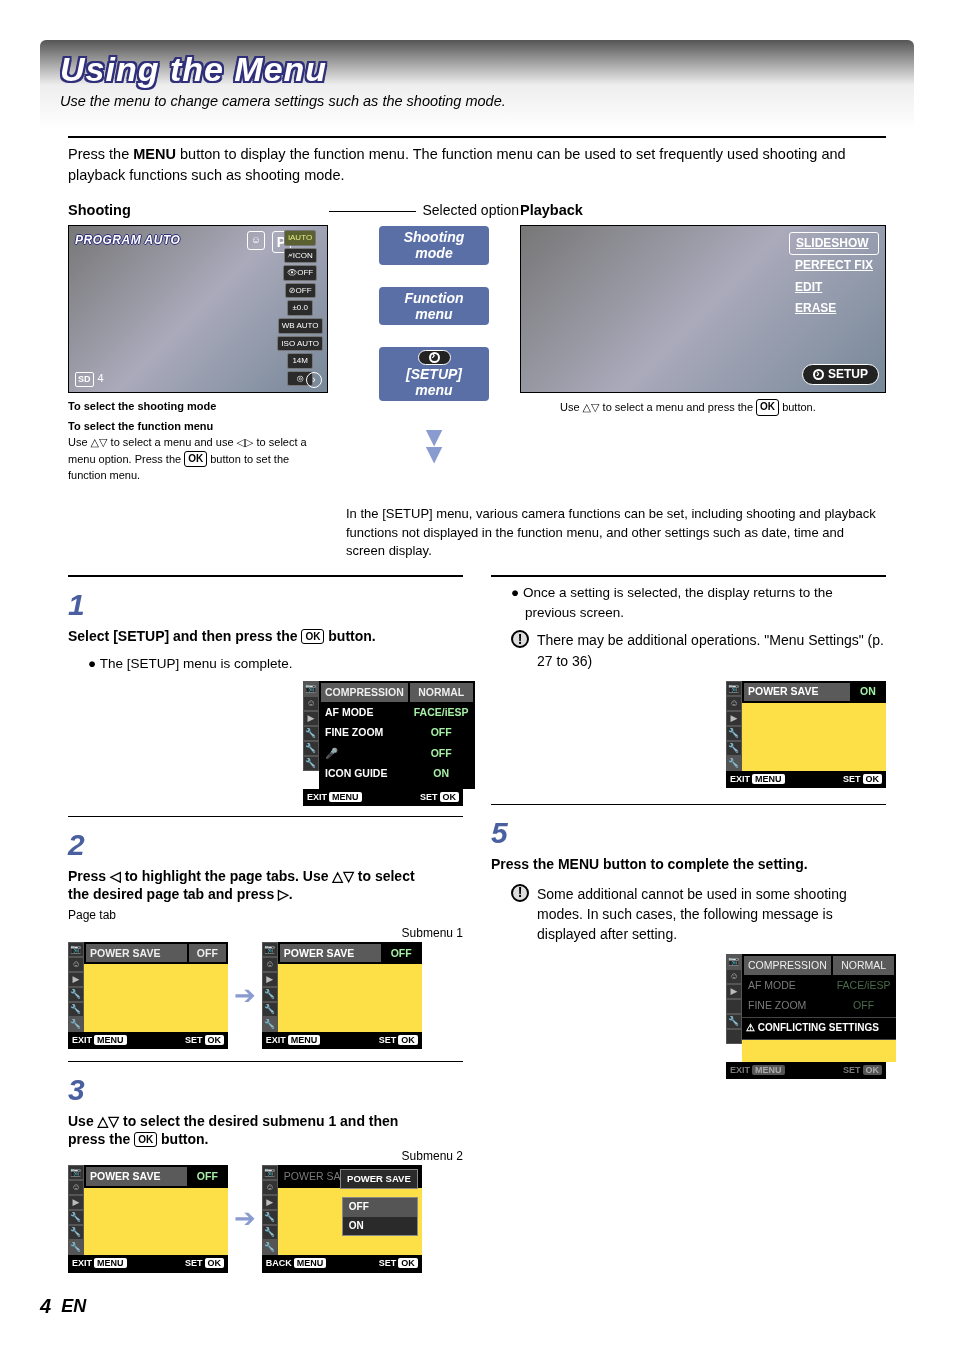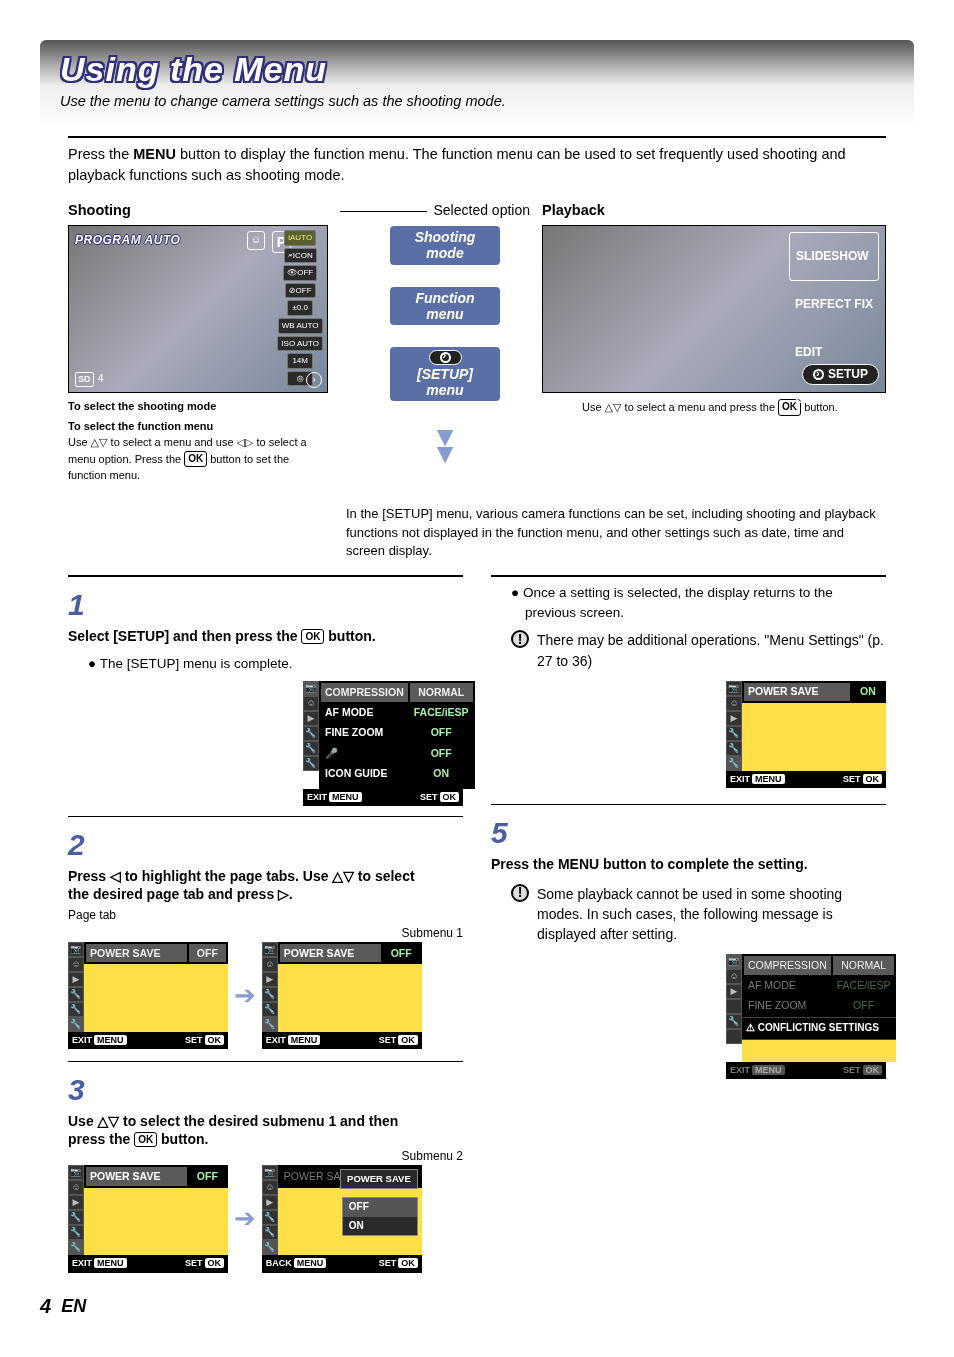--- a/index.html
+++ b/index.html
@@ -50,21 +50,21 @@
   .program-label{ position:absolute; top:6px; left:6px; font-weight:bold; font-size:12px; color:#fff; text-shadow:-1px 0 #2f2f7a,1px 0 #2f2f7a,0 -1px #2f2f7a,0 1px #2f2f7a; letter-spacing:0.5px; font-style:italic;}
   .side-icons { position:absolute; right:4px; top:4px; display:flex; flex-direction:column; gap:2px; align-items:center;}
   .side-icons div { background:#2b2b2b; color:#fff; font-size:8px; padding:1px 3px; border:1px solid #777; border-radius:2px; min-width:26px; text-align:center;}
   .side-icons div.acc{ background:#5a6030; color:#e8f080;}
   .P-badge{ position:absolute; top:5px; right:36px; border:1.5px solid #fff; border-radius:3px; padding:0 4px; color:#fff; font-weight:bold; font-size:14px;}
   .face-badge{ position:absolute; top:5px; right:62px; border:1.5px solid #fff; border-radius:3px; padding:1px 3px; color:#fff; font-size:10px;}
   .sd-badge{ position:absolute; bottom:5px; left:6px; color:#fff; font-size:11px; display:flex; gap:4px; align-items:center;}
   .sd-badge .sd{ border:1.2px solid #fff; border-radius:2px; padding:0 2px; font-size:9px; font-weight:bold;}
   .circ{ position:absolute; bottom:4px; right:5px; width:16px; height:16px; border:1.5px solid #fff; border-radius:50%; display:flex; align-items:center; justify-content:center; color:#fff; font-size:10px;}
   .pb-menu{ position:absolute; top:6px; right:6px; display:flex; flex-direction:column; gap:0px; text-align:left;}
-  .pb-menu div{ color:#fff; font-weight:bold; font-size:12px; padding:15px 6px;}
+  .pb-menu div{ color:#fff; font-weight:bold; font-size:12px; padding:2px 6px;text-decoration:underline;}
   .pb-menu div.sel{ border:1.5px solid #fff; border-radius:3px;}
   .callout-col{ width:110px; display:flex; flex-direction:column; gap:22px; align-items:stretch;}
   .down-arrow{ color:#8a9bd0; text-align:center; font-size:28px; line-height:0.6; margin-top:6px;}
   .leader{ font-size:13px; }
   .sel-opt-label{ position: relative; top:0; font-size:14px;}
   .warn-row{ background:#000; color:#fff; font-size:10px; font-weight:bold; padding:3px 4px; border-top:1px solid #444; border-bottom:1px solid #444;}
   .dim{ color:#7a7a7a;}
   .green-dim{ color:#4a6a4a;}
   .submenu-popup{ position:absolute; right:4px; top:4px; background:#2a2a2a; border:1px solid #888; padding:2px 6px; font-size:9.5px; font-weight:bold; color:#fff;}
   .submenu-options{ position:absolute; right:4px; top:32px; background:#2a2a2a; border:1px solid #888; width:76px;}
@@ -80,21 +80,21 @@
     <div class="title">Using the Menu</div>
     <div class="subtitle">Use the menu to change camera settings such as the shooting mode.</div>
   </div>
 
   <div class="body">
     <div class="hr-thick"></div>
     <p>
       <span>Press the </span><span class="bold">MENU</span><span> button to display the function menu. The function menu can be used to set frequently used shooting and playback functions such as shooting mode.</span>
     </p>
 
-    <div style="display:flex; gap:12px; margin-top:14px;">
+    <div style="display:flex; gap:1px; margin-top:14px;">
 
       <div style="width:260px;">
         <div class="bold">Shooting</div>
         <div class="photo" style="height:168px; position:relative; margin-top:4px;">
           <div class="program-label">PROGRAM AUTO</div>
           <div class="face-badge">☺</div>
           <div class="P-badge">P</div>
           <div class="side-icons">
             <div class="acc">iAUTO</div>
             <div>🗲ICON</div>
@@ -378,21 +378,21 @@
             </div>
         </div>
 
         <div class="hr-thin" style="margin-top:16px;"></div>
         <div>
           <span class="step-num">5</span>
           <span class="step-text"><span>Press the </span><span>MENU</span><span> button to complete the setting.</span></span>
         </div>
         <div class="note-row">
           <div class="note-ico">!</div>
-          <div>Some playback cannot be used in some shooting modes. In such cases, the following message is displayed after setting.</div>
+          <div>Some additional cannot be used in some shooting modes. In such cases, the following message is displayed after setting.</div>
         </div>
 
         <div style="width:160px; margin:10px 0 0 auto;">
           <div class="lcd-wrap">
               <div class="sidetabs">
                 <div class="sel">📷</div>
                 <div>☺</div>
                 <div>▶</div>
                 <div></div>
                 <div>🔧</div>

